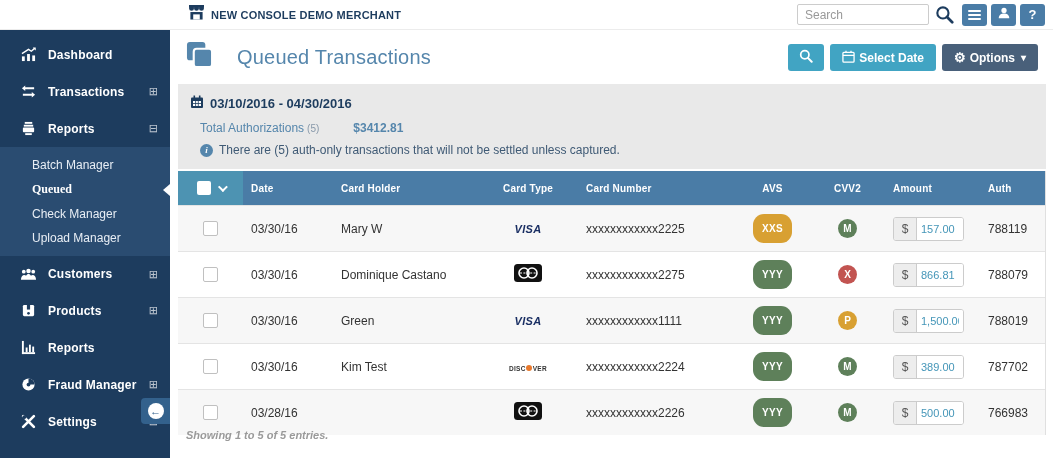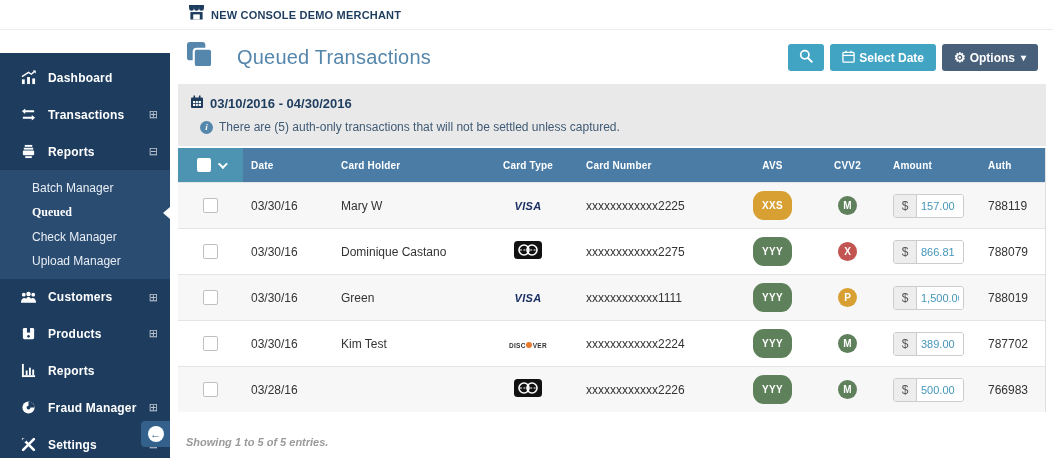--- a/index.html
+++ b/index.html
@@ -15,21 +15,21 @@
   .brand-label{ font-size:11px; font-weight:bold; color:var(--navy); letter-spacing:.2px; }
   .topbar-right{ margin-left:auto; margin-right:8px; display:flex; align-items:center; gap:4px; }
   .search-input{ width:132px; height:21px; border:1px solid #ccc; border-radius:2px; font-size:12px; padding:0 7px; color:#333; outline:none; }
   .search-input::placeholder{ color:#999; }
   .top-mag{ margin:0 4px 0 2px; display:flex; }
   .top-btn{ width:25px; height:22px; background:var(--table-header); border:none; border-radius:3px; color:#fff; display:flex; align-items:center; justify-content:center; cursor:pointer; font-size:13px; font-weight:bold; }
   .burger{ display:flex; flex-direction:column; gap:2px; }
   .burger span{ width:13px; height:2px; background:#fff; border-radius:1px; }
   
   .app{ display:flex; height:428px; }
-  .sidebar{ width:170px; background:var(--sidebar); position:relative; flex-shrink:0; padding-top:6px;margin-top:23px; }
+  .sidebar{ width:170px; background:var(--sidebar); position:relative; flex-shrink:0; padding-top:6px; }
   .main{ flex:1; background:#fff; position:relative; padding:0 8px; }
   
   .nav-item{ display:flex; align-items:center; padding:11px 12px 11px 18px; color:#fff; font-size:12px; font-weight:bold; cursor:pointer; }
   .nav-icon{ width:20px; display:flex; justify-content:center; margin-right:10px; flex-shrink:0; }
   .nav-label{ flex:1; letter-spacing:.2px; }
   .nav-expand{ color:rgba(255,255,255,.7); font-size:11px; font-weight:normal; }
   .nav-sub{ background:var(--submenu); padding:6px 0; }
   .nav-subitem{ position:relative; padding:5px 12px 5px 32px; color:#e8eef5; font-size:12px; cursor:pointer; }
   .nav-subitem.active{ color:#fff; font-weight:bold;font-family:Liberation Serif, serif; }
   .active-arrow{ position:absolute; right:0; top:50%; margin-top:-6px; width:0; height:0; border-top:6px solid transparent; border-bottom:6px solid transparent; border-right:7px solid #fdfdfd; }
@@ -69,39 +69,64 @@
   .row-checkbox{ width:15px; height:15px; border:1px solid #c0c0c0; border-radius:2px; background:#fff; margin:0 auto; cursor:pointer; }
   .visa-logo{ font-size:11px; font-weight:900; font-style:italic; color:#1a2f63; letter-spacing:.3px; }
   .discover-logo{ font-size:6.5px; font-weight:bold; color:#333; letter-spacing:.3px; white-space:nowrap; }
   .disc-o{ display:inline-block; width:6px; height:6px; border-radius:50%; background:#e8792d; vertical-align:middle; margin:0 .5px 1px .5px; }
   .pill{ display:inline-block; min-width:36px; padding:9px 9px; border-radius:11px; color:#fff; font-size:10px; font-weight:bold; text-align:center; letter-spacing:.3px; }
   .dot{ display:inline-flex; width:19px; height:19px; border-radius:50%; color:#fff; font-size:10px; font-weight:bold; align-items:center; justify-content:center; }
   .bg-green{ background:var(--green); } .bg-amber{ background:var(--amber); } .bg-red{ background:var(--red); }
   .amount-group{ display:inline-flex; align-items:stretch; border:1px solid #ccc; border-radius:3px; overflow:hidden; background:#fff; }
   .amount-addon{ background:#ededed; border-right:1px solid #ccc; width:23px; display:flex; align-items:center; justify-content:center; font-size:12px; color:#555; }
   .amount-input{ width:46px; border:none; outline:none; font-size:11px; color:#4596b8; padding:5px 4px; font-family:inherit; white-space:nowrap; overflow:hidden; }
-  .table-footer{ position:absolute; bottom:10px; left:16px; font-size:11px; color:#9a9a9a; font-weight:bold; font-style:italic; }
+  .table-footer{ position:absolute; bottom:17px; left:16px; font-size:11px; color:#9a9a9a; font-weight:bold; font-style:italic; }
 </style>
 </head>
 <body>
 
 <div class="topbar">
   <div class="brand">
     <span>
       <svg width="17" height="15" viewBox="0 0 18 16" fill="#1d3c5e">
           <rect x="1" y="0" width="16" height="3"></rect>
           <circle cx="3.7" cy="3.6" r="2.6"></circle>
           <circle cx="9" cy="3.6" r="2.6"></circle>
           <circle cx="14.3" cy="3.6" r="2.6"></circle>
           <rect x="2.5" y="7.5" width="13" height="8"></rect>
           <rect x="5.5" y="10" width="7" height="5.5" fill="#fff"></rect>
         </svg>
     </span>
     <span class="brand-label">NEW CONSOLE DEMO MERCHANT</span>
   </div>
+  <div class="topbar-right">
+    <input class="search-input" type="text" placeholder="Search" style="">
+    <span class="top-mag">
+      <svg width="19" height="19" viewBox="0 0 18 18">
+          <circle cx="7.5" cy="7.5" r="5.3" fill="none" stroke="#1d3c5e" stroke-width="2"></circle>
+          <line x1="11.4" y1="11.4" x2="16.3" y2="16.3" stroke="#1d3c5e" stroke-width="2.6" stroke-linecap="round"></line>
+        </svg>
+    </span>
+    <button class="top-btn">
+      <span class="burger">
+          <span></span>
+          <span></span>
+          <span></span>
+        </span>
+    </button>
+    <button class="top-btn">
+      <span>
+        <svg width="14" height="14" viewBox="0 0 16 16" fill="#fff">
+            <circle cx="8" cy="5" r="3"></circle>
+            <path d="M2 14 c0-4 3-5.5 6-5.5 s6 1.5 6 5.5 z"></path>
+          </svg>
+      </span>
+    </button>
+    <button class="top-btn">?</button>
+  </div>
 </div>
 
 <div class="app">
 
   <div class="sidebar">
     <nav id="sidebar-nav">
         <div class="nav-item">
           <span class="nav-icon">
             <svg width="15" height="15" viewBox="0 0 16 16">
               <g fill="#fff">
@@ -254,20 +279,25 @@
               <rect x="1" y="2.5" width="12" height="10.5" rx="1" fill="#1d3c5e"></rect>
               <line x1="4.3" y1="0.5" x2="4.3" y2="3" stroke="#1d3c5e" stroke-width="1.6"></line>
               <line x1="9.7" y1="0.5" x2="9.7" y2="3" stroke="#1d3c5e" stroke-width="1.6"></line>
               <rect x="3" y="6" width="8" height="5" fill="#fff"></rect>
               <line x1="3" y1="8.5" x2="11" y2="8.5" stroke="#1d3c5e" stroke-width="0.8"></line>
               <line x1="5.6" y1="6" x2="5.6" y2="11" stroke="#1d3c5e" stroke-width="0.8"></line>
               <line x1="8.3" y1="6" x2="8.3" y2="11" stroke="#1d3c5e" stroke-width="0.8"></line>
             </svg>
         </span>
         <span>03/10/2016 - 04/30/2016</span>
+      </div>
+      <div class="banner-total">
+        <span>Total Authorizations</span>
+        <span class="count">(5)</span>
+        <span class="amount">$3412.81</span>
       </div>
       <div class="banner-info">
         <span class="info-ic">i</span>
         <span>There are (5) auth-only transactions that will not be settled unless captured.</span>
       </div>
     </div>
 
     <div class="table-wrap">
       <table>
         <colgroup>

